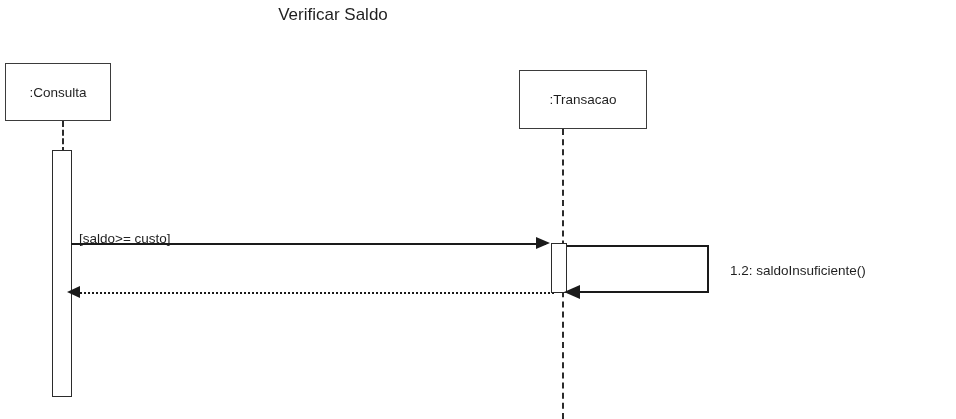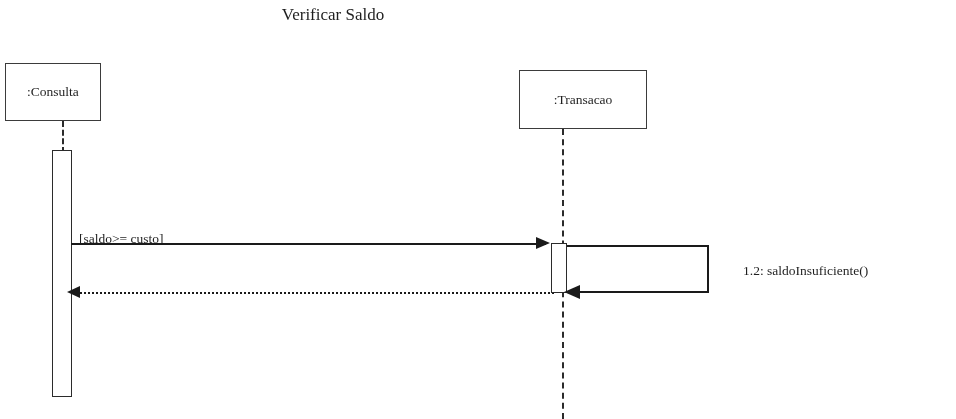--- a/index.html
+++ b/index.html
@@ -10,21 +10,20 @@
   body {
     font-family: "Liberation Sans", sans-serif;
     color: #1a1a1a;
   }
   #canvas {
     position: relative;
     width: 956px;
     height: 419px;
     background: #ffffff;
     overflow: hidden;
-    font-family: Liberation Serif, serif;
   }
   .diagram-title {
     position: absolute;
     left: 0;
     top: 4px;
     width: 666px;
     text-align: center;
     font-size: 17px;
     line-height: 22px;
     color: #1f1f1f;
@@ -39,21 +38,21 @@
     display: flex;
     align-items: center;
     justify-content: center;
     font-size: 13.5px;
     color: #1f1f1f;
     white-space: nowrap;
   }
   #box-consulta {
     left: 5px;
     top: 63px;
-    width: 96px;
+    width: 106px;
     height: 58px;
     justify-content: center;
   }
   #box-transacao {
     left: 519px;
     top: 70px;
     width: 128px;
     height: 59px;
   }
   
@@ -160,21 +159,21 @@
   .msg-label {
     position: absolute;
     font-size: 13.5px;
     line-height: 17px;
     color: #1f1f1f;
     white-space: nowrap;
   }
   #label-guard { left: 79px; top: 230px; }
   #label-msg1  { left: 258px; top: 214px; }
   #label-msg11 { left: 173px; top: 264px; }
-  #label-msg12 { left: 730px; top: 262px; margin-left: 13px; }
+  #label-msg12 { left: 730px; top: 262px; }
 </style>
 </head>
 <body>
 
 <div id="canvas">
 
   <div class="diagram-title">Verificar Saldo</div>
 
   <div class="lifeline-box" id="box-consulta">
     <span>:Consulta</span>

